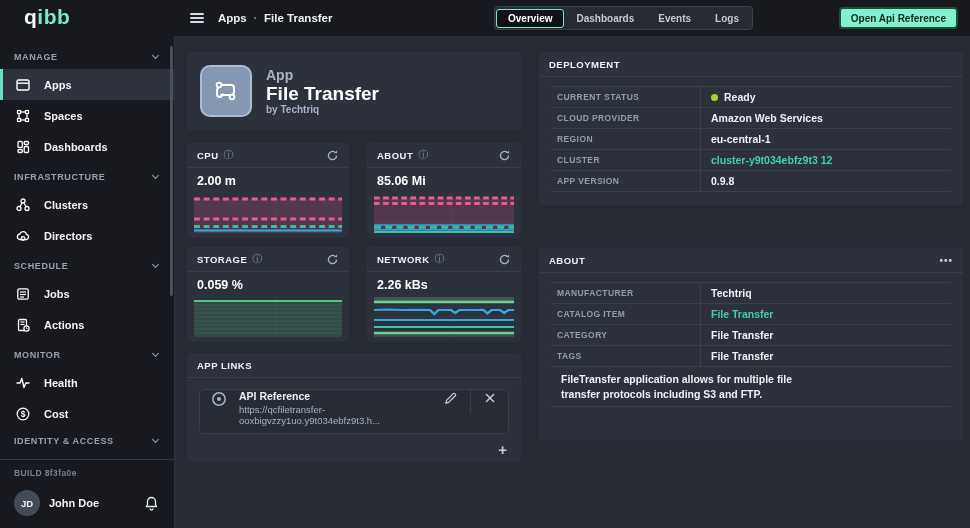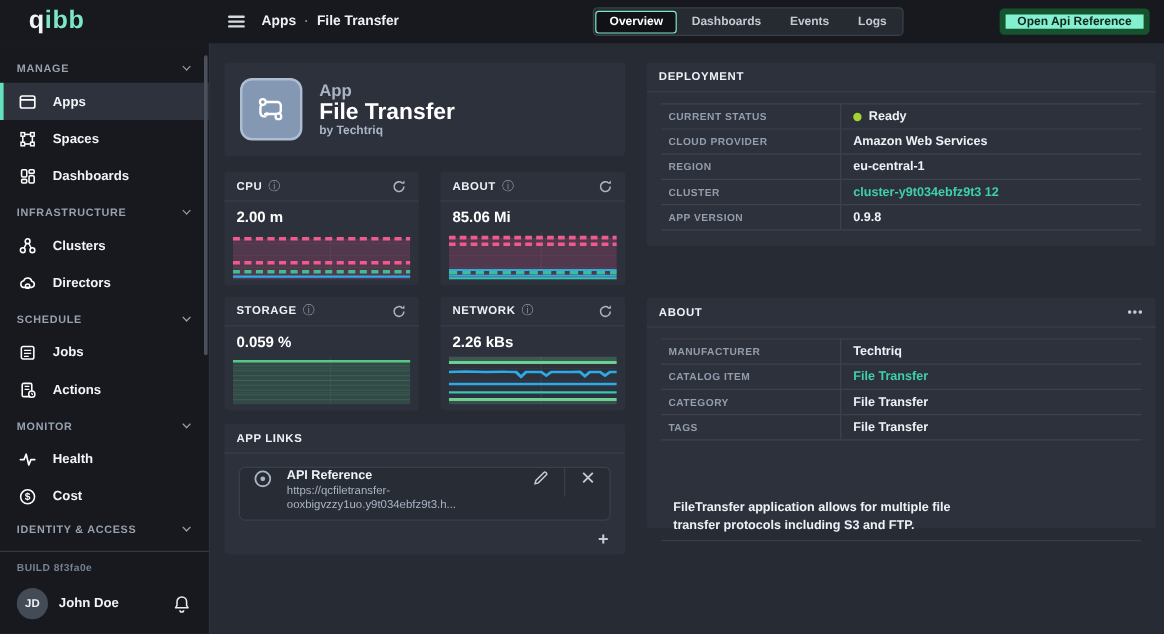--- a/index.html
+++ b/index.html
@@ -14,21 +14,21 @@
   .burger { position:absolute; left:190px; top:17px; width:14px; height:2px; background:#d6dbe2; border-radius:1px;
     box-shadow:0 -4px 0 #d6dbe2, 0 4px 0 #d6dbe2; cursor:pointer; }
   .breadcrumb { position:absolute; left:218px; top:0; height:36px; display:flex; align-items:center; gap:7px;
     color:#eef1f5; font-size:11.5px; font-weight:bold; }
   .breadcrumb .sep { color:#8a93a2; font-size:10px; }
   .tabs { position:absolute; left:494px; top:6px; height:24px; display:flex; align-items:center;
     background:#262a31; border:1px solid #3a404b; border-radius:4px; padding:1px; }
   .tab { padding:4px 12px; font-size:10px; font-weight:bold; color:#c3cad4; border-radius:3px; cursor:pointer; white-space:nowrap; }
   .tab.active { background:#101217; color:#ffffff; border:1px solid #79e8c4; padding:3px 11px; }
   .api-btn { position:absolute; right:12px; top:7px; height:22px; padding:0 10px; display:flex; align-items:center;
-    background:#84f0d0; border:5px solid #14532d; border-radius:4px; color:#10271f; font-size:10px; font-weight:bold; cursor:pointer; }
+    background:#84f0d0; border:2px solid #14532d; border-radius:4px; color:#10271f; font-size:10px; font-weight:bold; cursor:pointer; }
 
   
   .sidebar { position:absolute; left:0; top:36px; width:174px; height:492px; background:#17191f;
     display:flex; flex-direction:column; padding-top:6px; z-index:4; }
   .sb-scroll { position:absolute; right:1px; top:10px; width:3px; height:250px; background:#4a515c; border-radius:2px; }
   .sb-header { display:flex; align-items:center; justify-content:space-between; padding:7px 16px 7px 14px;
     margin-top:3px; font-size:9px; font-weight:bold; letter-spacing:0.6px; color:#98a1ae; cursor:pointer; }
   .chev { width:5px; height:5px; border-right:1.5px solid #98a1ae; border-bottom:1.5px solid #98a1ae;
     transform:rotate(45deg); margin-top:-3px; }
   .sb-item { position:relative; display:flex; align-items:center; gap:13px; height:32px; padding-left:15px;
@@ -450,18 +450,18 @@
       </div>
       <div class="trow">
         <div class="tlabel">CATEGORY</div>
         <div class="tvalue">File Transfer</div>
       </div>
       <div class="trow">
         <div class="tlabel">TAGS</div>
         <div class="tvalue">File Transfer</div>
       </div>
       <div class="trow">
-        <div class="tvalue" style="max-width:255px; line-height:1.4; padding-top:5px; padding-bottom:5px;margin-top:44px;">FileTransfer application allows for multiple file transfer protocols including S3 and FTP.</div>
+        <div class="tvalue" style="max-width:255px; line-height:1.4; padding-top:5px; padding-bottom:5px;">FileTransfer application allows for multiple file transfer protocols including S3 and FTP.</div>
       </div>
     </div>
   </div>
 
 </div>
 
 </body></html>

